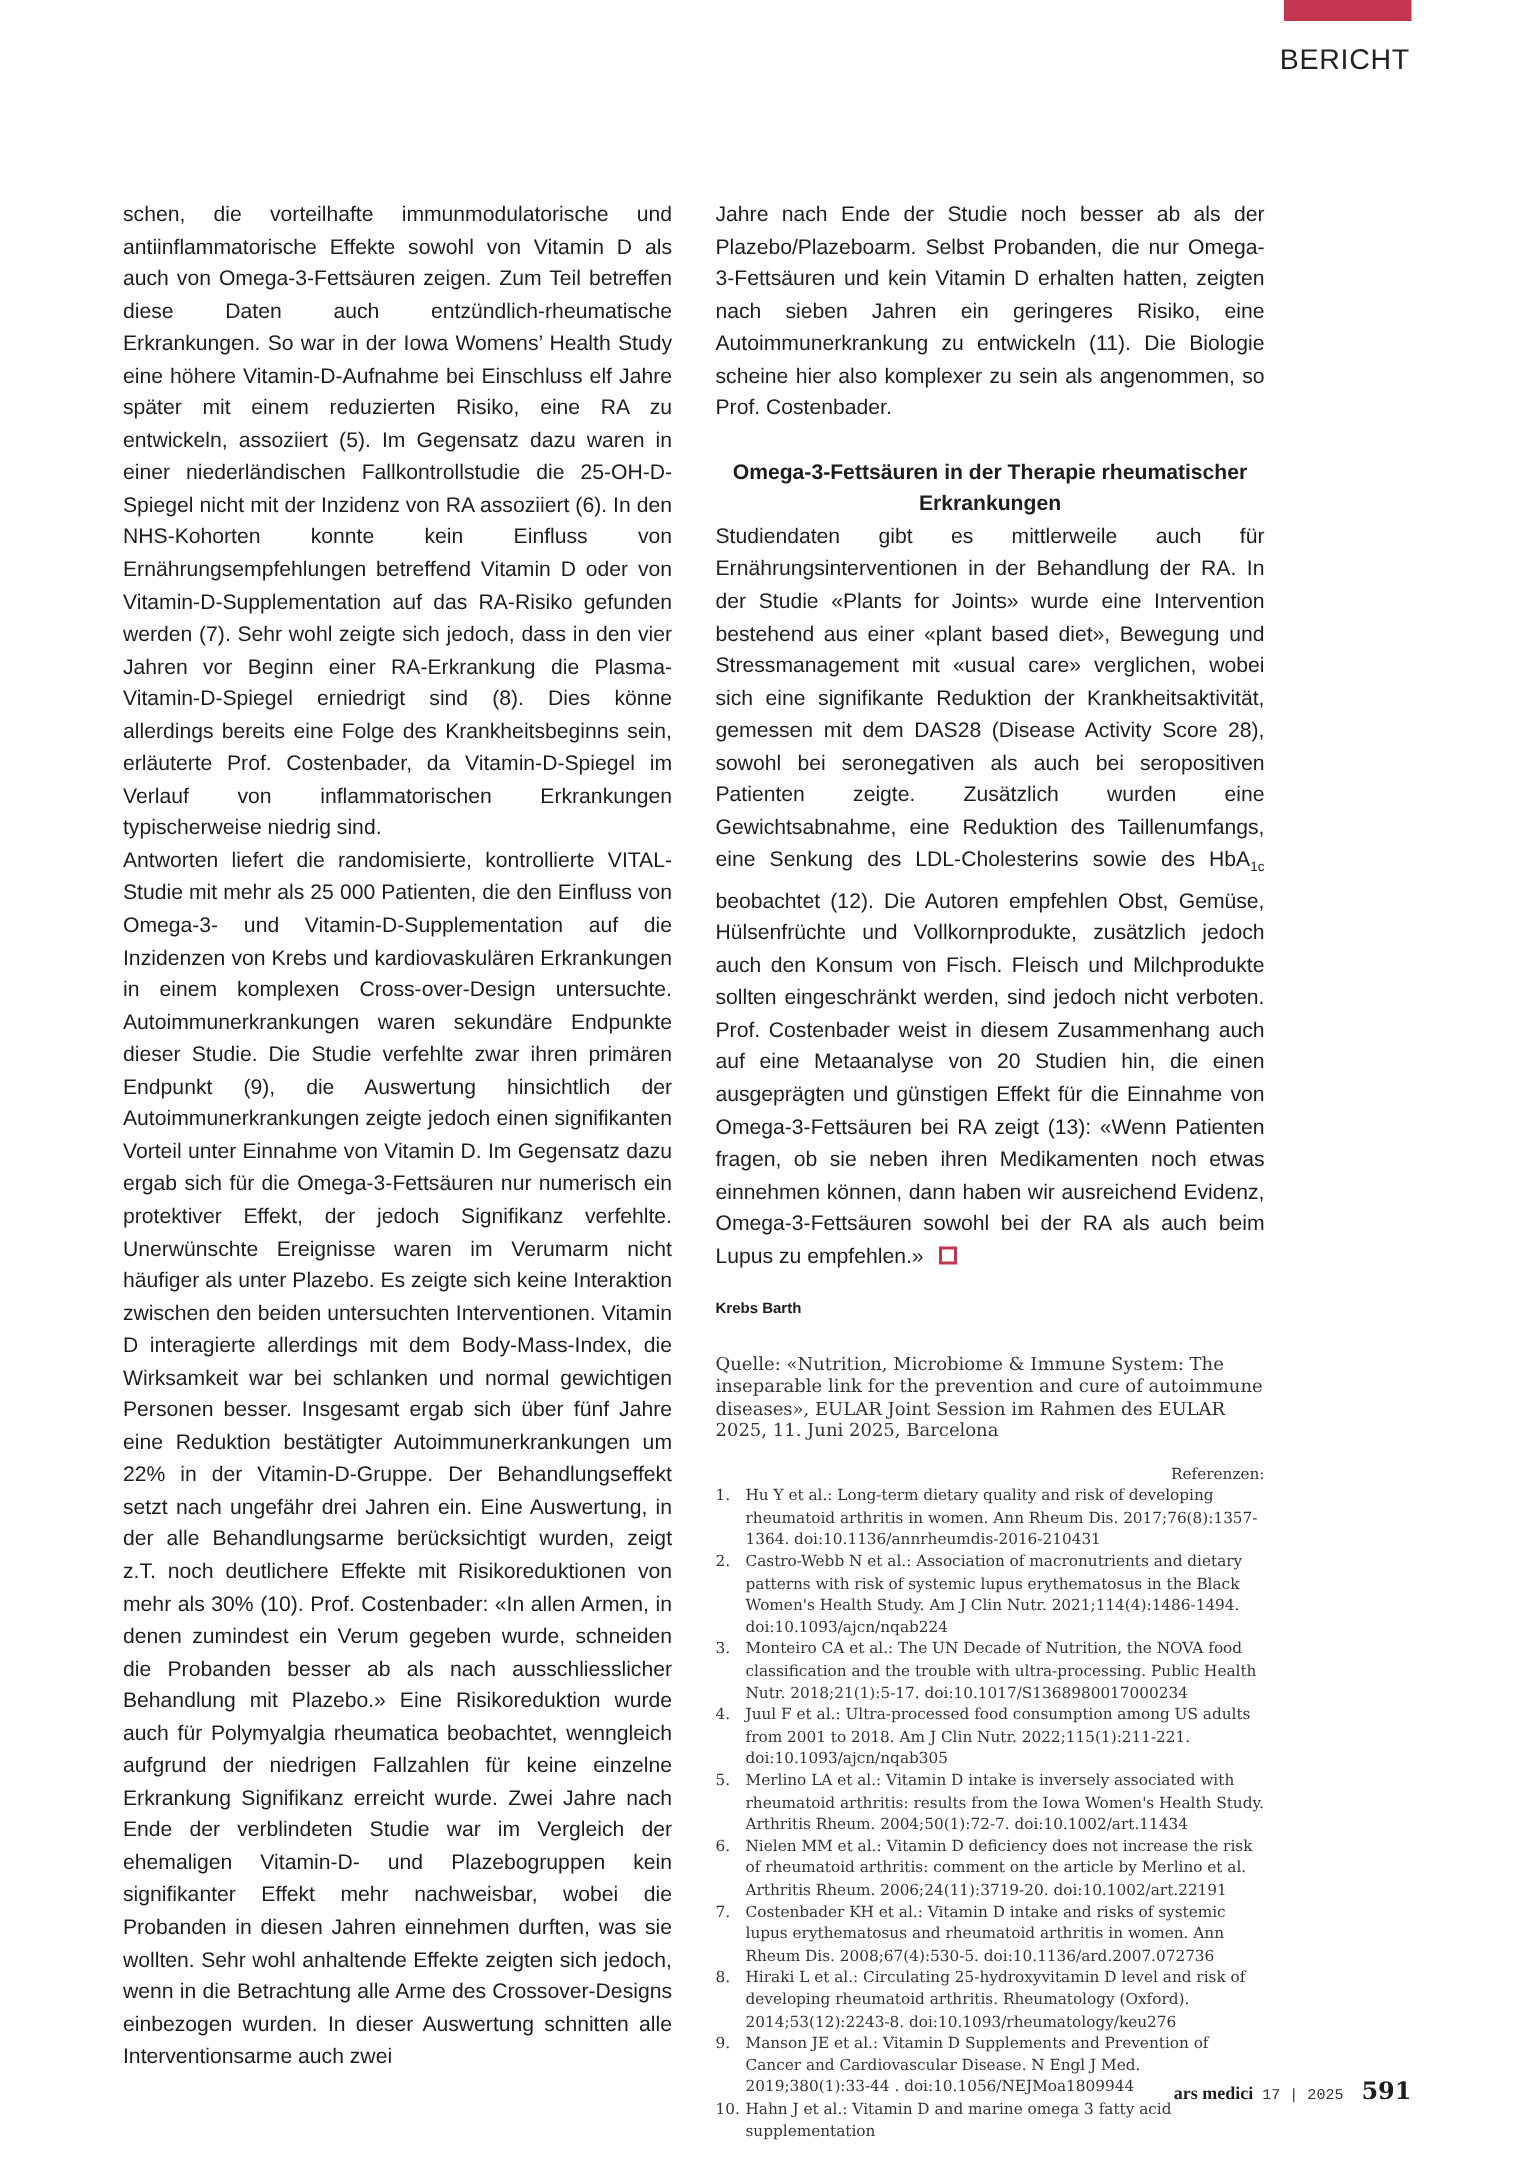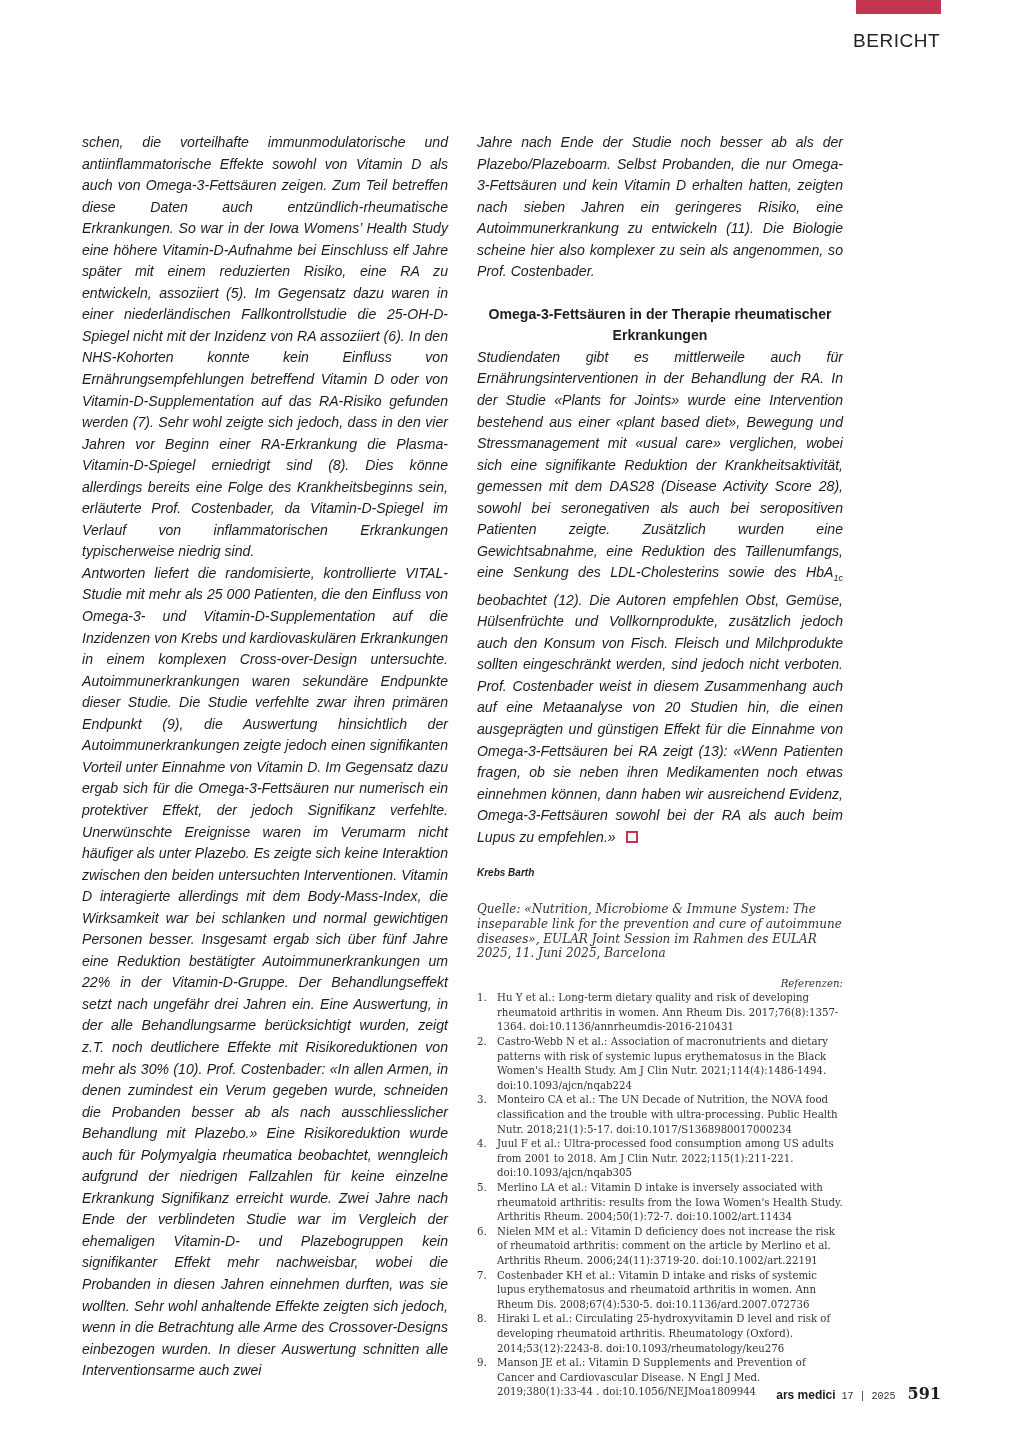--- a/index.html
+++ b/index.html
@@ -2,32 +2,32 @@
 <html><head>
   <meta charset="utf-8">
   <style>
     html, body { margin: 0; padding: 0; background: #ffffff; }
     body { width: 1024px; height: 1448px; position: relative; overflow: hidden; color: #1d1d1b; }
     .accent-bar { position: absolute; left: 856px; top: 0; width: 85px; height: 14px; background: #c4364f; }
     .section-label { position: absolute; right: 84px; top: 30px; font-family: "Liberation Sans", sans-serif; font-size: 19px; letter-spacing: 0.5px; color: #222; }
     .col { position: absolute; top: 132px; width: 366px; font-family: "Liberation Sans", sans-serif; font-size: 14.1px; line-height: 21.55px; text-align: justify; }
     .col-left { left: 82px; }
     .col-right { left: 477px; }
-    .col p { margin: 0; font-style: italic; }
+    .col p { margin: 0; }
     .col h2 { margin: 21px 0 0 0; font-family: "Liberation Sans", sans-serif; font-size: 14.1px; line-height: 21.55px; font-weight: bold; text-align: center; }
     .end-mark { display: inline-block; width: 8px; height: 8px; border: 2px solid #c4364f; margin-left: 10px; vertical-align: -1px; }
     .author { margin-top: 18px !important; font-family: "Liberation Sans", sans-serif; font-weight: bold; font-size: 10px; line-height: 14px; text-align: left; }
     .source { margin-top: 22px !important; font-family: "DejaVu Serif", serif; font-size: 12px; line-height: 14.6px; color: #333; text-align: left; }
     .refs-title { margin-top: 16px !important; font-family: "DejaVu Serif", serif; font-size: 10.2px; line-height: 14.6px; color: #333; text-align: right; }
     .refs { list-style: none; margin: 0; padding: 0; font-family: "DejaVu Serif", serif; font-size: 10.2px; line-height: 14.6px; color: #333; }
     .refs li { display: flex; text-align: left; }
     .refs .num { width: 20px; flex: 0 0 20px; }
     .refs .txt { flex: 1; }
     .footer { position: absolute; right: 83px; top: 1384px; display: flex; align-items: baseline; gap: 6px; }
-    .footer .journal { font-family: Liberation Sans, sans-serif; font-weight: bold; font-size: 12px; }
+    .footer .journal { font-family: Liberation Serif, serif; font-weight: bold; font-size: 12px; }
     .footer .issue { font-family: Liberation Mono, monospace; font-size: 10px; color: #333; }
     .footer .page { font-family: "DejaVu Serif", serif; font-weight: bold; font-size: 16px; margin-left: 6px; text-align: center; }
     sub { font-size: 9px; }
   </style>
 </head>
 <body>
 
 <div class="accent-bar"></div>
 <div class="section-label">BERICHT</div>
 
@@ -73,20 +73,24 @@
         <span class="txt">Costenbader KH et al.: Vitamin D intake and risks of systemic lupus erythematosus and rheumatoid arthritis in women. Ann Rheum Dis. 2008;67(4):530-5. doi:10.1136/ard.2007.072736</span>
       </li>
     <li>
         <span class="num">8.</span>
         <span class="txt">Hiraki L et al.: Circulating 25-hydroxyvitamin D level and risk of developing rheumatoid arthritis. Rheumatology (Oxford). 2014;53(12):2243-8. doi:10.1093/rheumatology/keu276</span>
       </li>
     <li>
         <span class="num">9.</span>
         <span class="txt">Manson JE et al.: Vitamin D Supplements and Prevention of Cancer and Cardiovascular Disease. N Engl J Med. 2019;380(1):33-44 . doi:10.1056/NEJMoa1809944</span>
       </li>
+    <li>
+        <span class="num">10.</span>
+        <span class="txt">Hahn J et al.: Vitamin D and marine omega 3 fatty acid supplementation</span>
+      </li>
   </ol>
 </div>
 
 <div class="footer">
   <span class="journal">ars medici</span>
   <span class="issue">17 | 2025</span>
   <span class="page">591</span>
 </div>
 
 </body></html>

